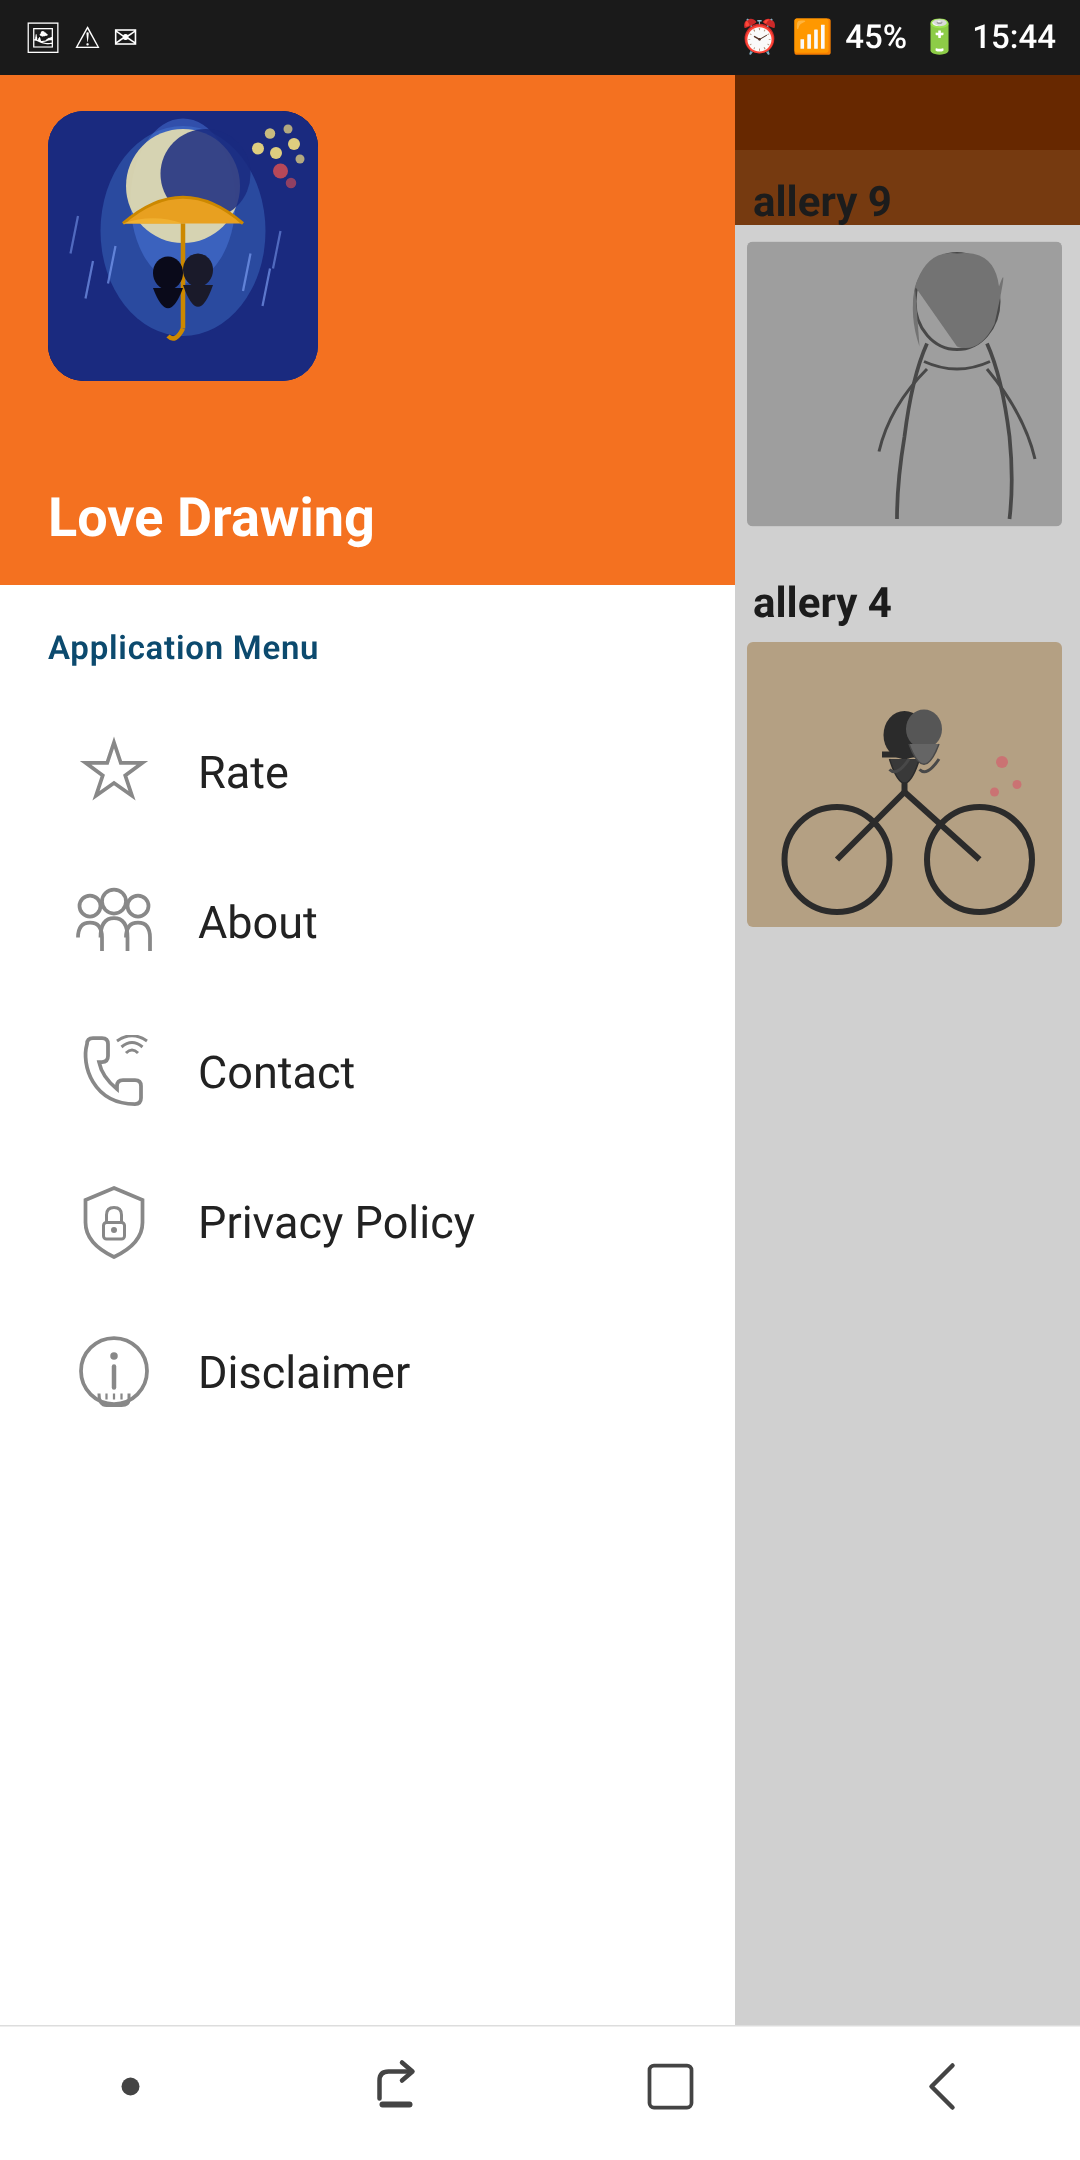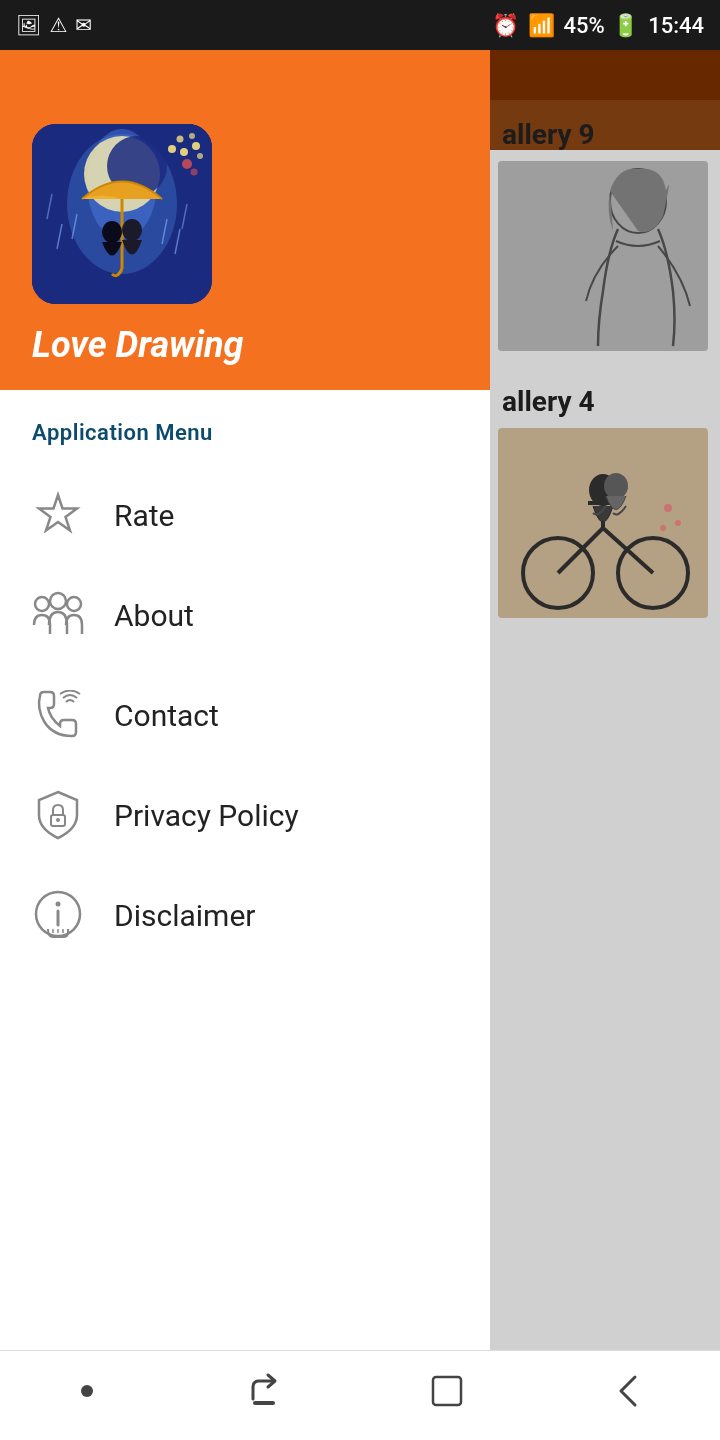--- a/index.html
+++ b/index.html
@@ -58,23 +58,22 @@
     }
 
     
     .drawer-header {
       background: #f47120;
       width: 100%;
       height: 340px;
       display: flex;
       flex-direction: column;
       align-items: flex-start;
-      justify-content: flex-end;
+      justify-content: space-between;
       padding: 24px 32px;
-      font-style: italic;
     }
 
     .app-icon {
       width: 180px;
       height: 180px;
       border-radius: 24px;
       overflow: hidden;
       margin-bottom: 20px;
       background: #1a3a8f;
       display: flex;
@@ -113,21 +112,21 @@
       color: #0c4a6e;
       font-size: 22px;
       font-weight: 600;
       padding: 10px 32px 20px 32px;
       letter-spacing: 0.5px;
     }
 
     .menu-item {
       display: flex;
       align-items: center;
-      padding: 22px 30px;
+      padding: 22px 48px;
       cursor: pointer;
       gap: 28px;
     }
 
     .menu-item-icon {
       width: 56px;
       height: 56px;
       display: flex;
       align-items: center;
       justify-content: center;

